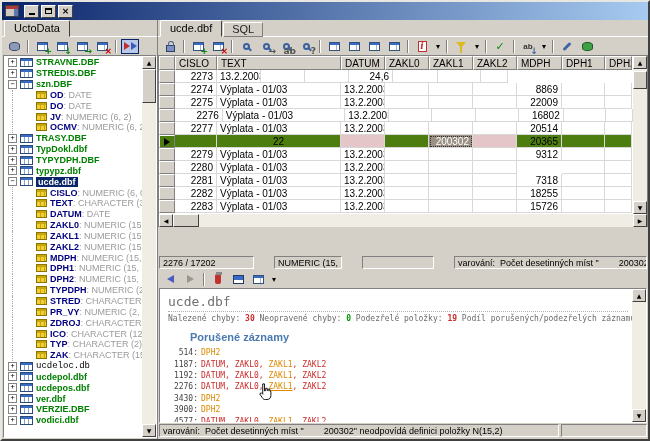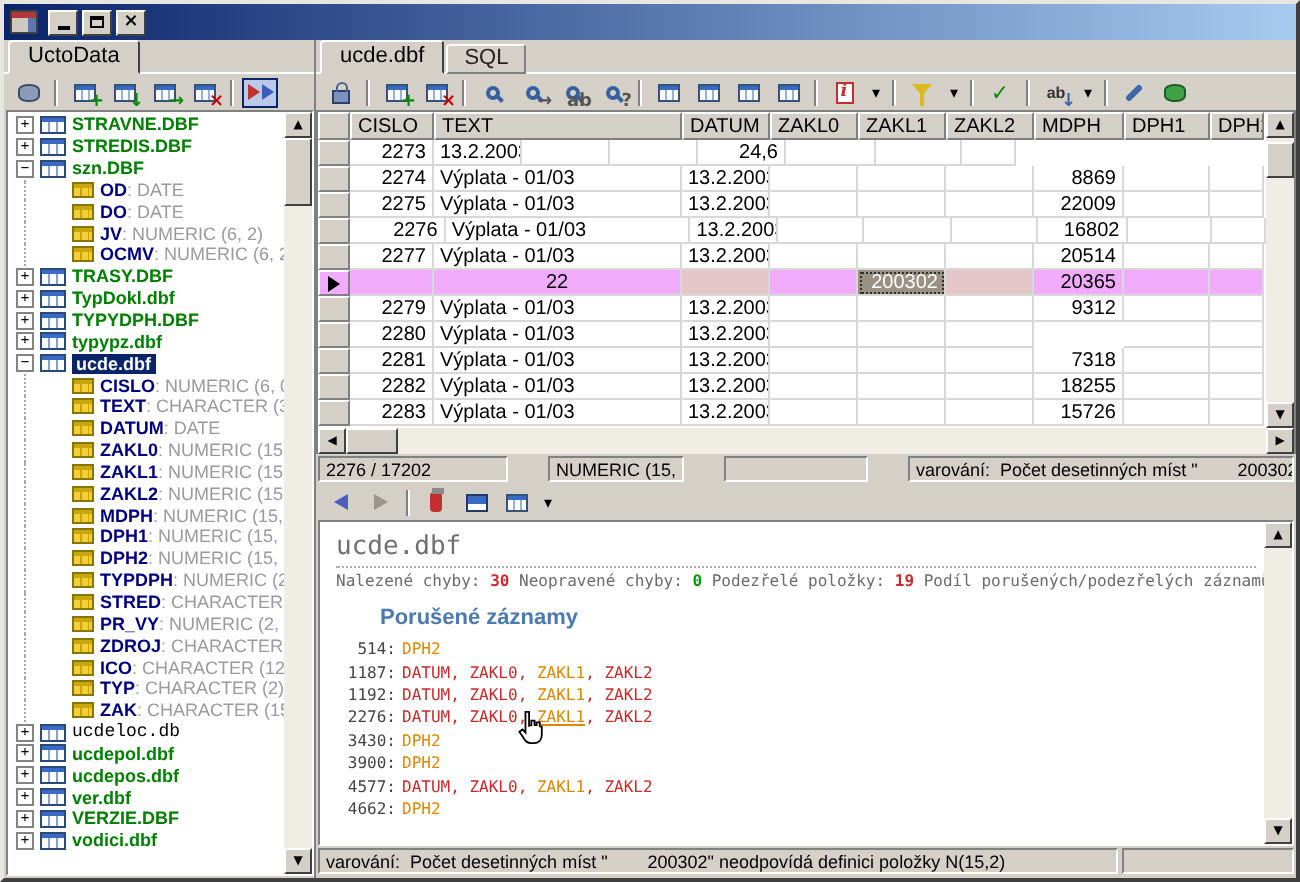--- a/index.html
+++ b/index.html
@@ -95,26 +95,26 @@
   .gridbody{flex:1;display:flex;overflow:hidden;}
   .gridcols{flex:1;overflow:hidden;}
   .g-row{display:flex;height:13px;}
   .g-row.hdr{height:14px;}
   .g-cell{font-size:10px;padding:0 3px;white-space:nowrap;overflow:hidden;border-right:1px solid #d8d8d8;border-bottom:1px solid #d8d8d8;
     display:flex;align-items:center;background:#fff;color:#000;}
   .g-cell.h{background:#D4D0C8;border:1px solid;border-color:#fff #808080 #808080 #fff;font-size:10px;}
   .g-cell.marker{background:#D4D0C8;border:1px solid;border-color:#fff #808080 #808080 #fff;justify-content:center;padding:0;}
   .g-cell.r{justify-content:flex-end;}
   .g-cell.c{justify-content:center;}
-  .g-row.sel .g-cell{background:#f0abfc;}
+  .g-row.sel .g-cell{background:#4d7c0f;}
   .g-cell.pink{background:#e4c6c8 !important;}
   .g-cell.focus{background:#9b9084 !important;color:#fff;outline:1px dotted #30302a;outline-offset:-2px;}
   .markertri{width:0;height:0;border-top:4px solid transparent;border-bottom:4px solid transparent;border-left:6px solid #000;}
   
-  .statusbar{height:15px;flex:0 0 15px;display:flex;padding:1px 1px;background:#D4D0C8;gap:20px;}
+  .statusbar{height:15px;flex:0 0 15px;display:flex;padding:1px 1px;background:#D4D0C8;gap:20px;margin-top:28px;}
   .sseg{border:1px solid;border-color:#808080 #fff #fff #808080;font-size:9px;padding:0 3px;display:flex;align-items:center;
     white-space:pre;overflow:hidden;}
   
   .reportwrap{flex:1;display:flex;overflow:hidden;border:1px solid;border-color:#808080 #fff #fff #808080;background:#fff;margin:0 1px;}
   .report{flex:1;position:relative;padding:5px 4px 0 8px;overflow:hidden;font-family:"DejaVu Sans Mono",monospace;}
   .rep-title{font-size:13px;color:#707070;border-bottom:1px dotted #b0b0b0;padding-bottom:2px;margin-bottom:2px;
     font-family:"DejaVu Sans Mono",monospace;}
   .rep-summary{font-size:8px;color:#6b6b6b;white-space:nowrap;margin-bottom:8px;}
   .rep-head{font-size:11px;font-weight:bold;color:#4a7ab0;margin:4px 0 4px 22px;font-family:"Liberation Sans",sans-serif;}
   .rec-row{font-size:8px;height:11.4px;display:flex;align-items:center;white-space:pre;}

